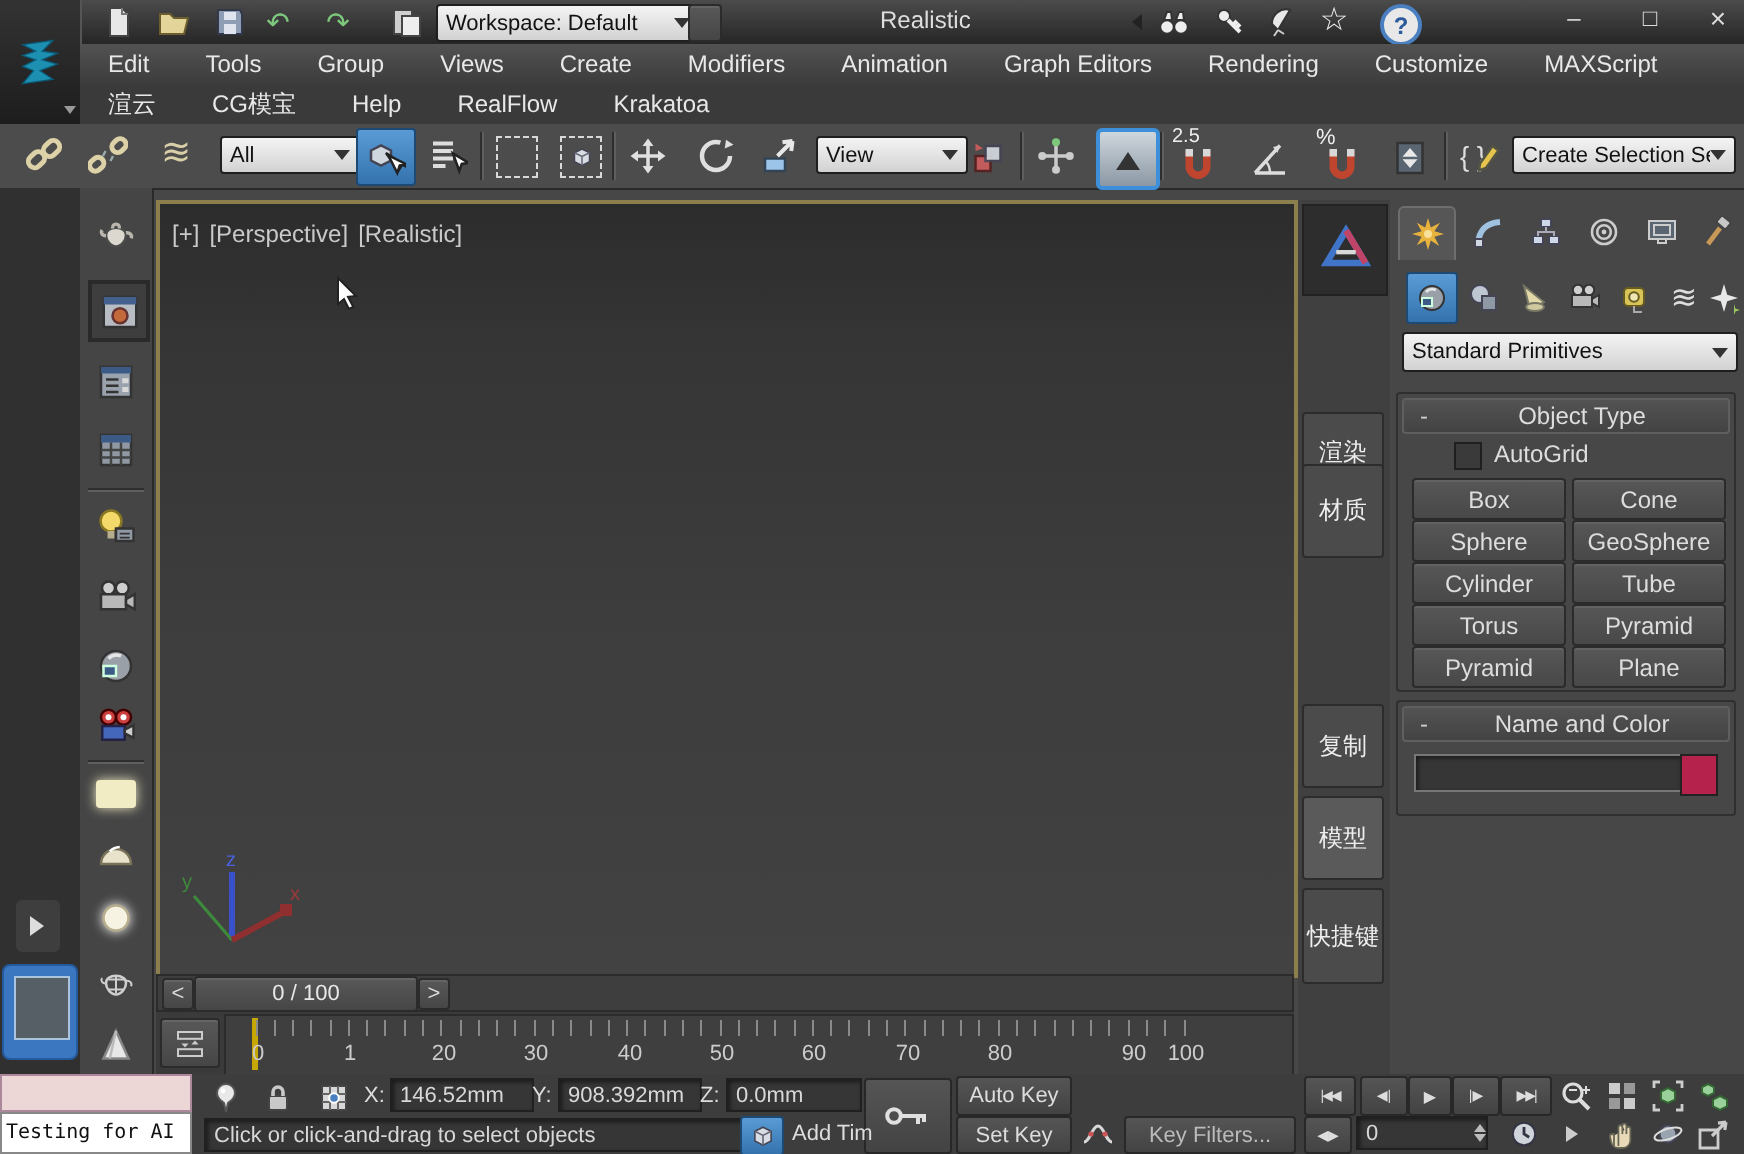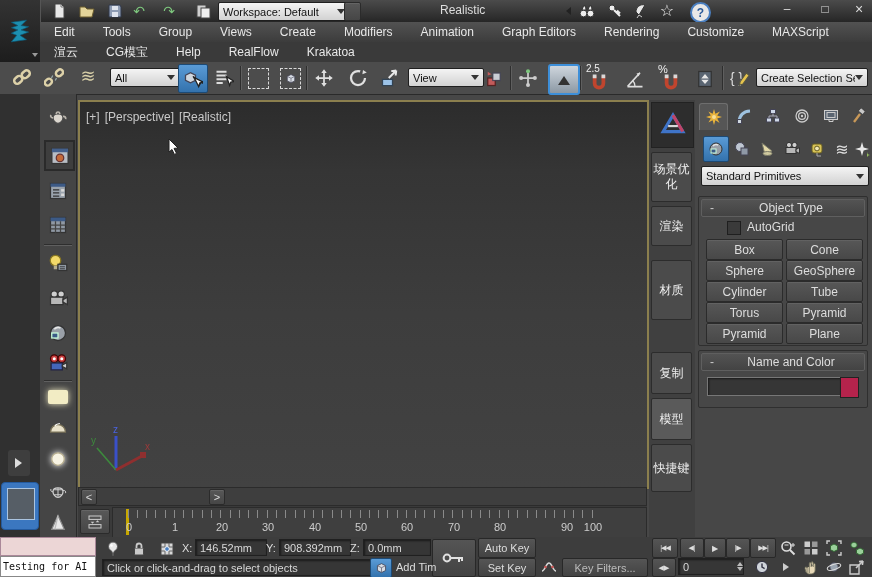--- a/index.html
+++ b/index.html
@@ -627,23 +627,22 @@
       <text x="55" y="26" fill="#9a3a3a" font-size="10">x</text>
     </svg>
   </div>
 
   <div id="sidetabs" class="abs">
     <span class="abs fl" style="left:2px;top:2px;width:41px;height:44px;background:#2d2d2d;border:1px solid #222">
         <svg width="26" height="26">
           <use href="#s-penrose"></use>
         </svg>
       </span>
-    <span class="side-tab" style="top:52px;height:50px">场景优化</span>
     <span class="side-tab" style="top:106px;height:40px">渲染</span>
-    <span class="side-tab" style="top:160px;height:60px">材质</span>
+    <span class="side-tab" style="top:132px;height:47px">材质</span>
     <span class="side-tab" style="top:252px;height:42px">复制</span>
     <span class="side-tab" style="top:298px;height:42px;background:#5a5a5a">模型</span>
     <span class="side-tab" style="top:344px;height:48px">快捷键</span>
   </div>
 
   <div id="cmdpanel" class="abs">
     <span class="cp-tab on" style="left:4px">
         <svg class="ic">
           <use href="#s-sunburst"></use>
         </svg>
@@ -735,20 +734,21 @@
         <span class="ro-min">-</span>
         <span class="ro-title">Name and Color</span>
       </div>
       <span class="abs fld" style="left:8px;top:26px;width:124px;height:17px;border:1px solid #777"></span>
       <span class="abs" style="left:141px;top:26px;width:17px;height:19px;background:#b5234c;border:1px solid #222"></span>
     </div>
   </div>
 
   <div id="timeslider" class="abs">
     <span class="abs ib fl" style="left:2px;top:1px;width:14px;height:14px;font-size:11px;color:#ddd">&lt;</span>
+    <span class="abs ib fl" style="left:18px;top:0px;width:110px;height:16px;font-size:11px;color:#e8e8e8">0 / 100</span>
     <span class="abs ib fl" style="left:130px;top:1px;width:14px;height:14px;font-size:11px;color:#ddd">&gt;</span>
   </div>
 
   <div id="trackbar" class="abs">
     <span class="abs ib fl" style="left:2px;top:3px;width:28px;height:23px">
         <svg class="ic">
           <use href="#s-minicurve"></use>
         </svg>
       </span>
     <div id="ruler">

